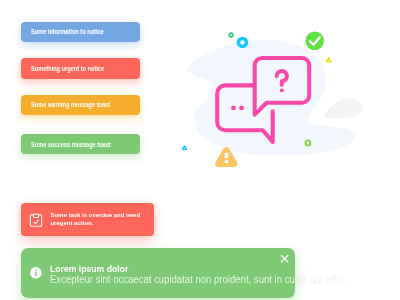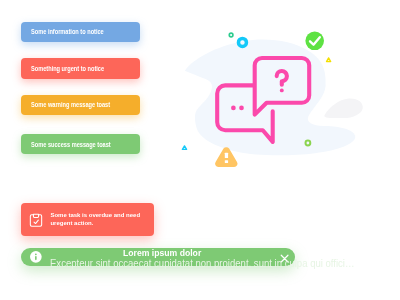--- a/index.html
+++ b/index.html
@@ -47,27 +47,26 @@
   }
   .card-overdue .ico { width: 14px; height: 14px; flex: none; margin-right: 7px; }
   .card-overdue .txt {
     color: #fff; font-size: 6.0px; font-weight: bold; line-height: 7.1px; white-space: nowrap;
   }
 
   
   .banner {
     position: absolute;
     left: 21.3px; top: 248.3px;
-    width: 273.5px; height: 18px;
+    width: 273.5px; height: 50px;
     background: #7ECA74;
-    border-radius: 14px;
+    border-radius: 7px;
     box-shadow: 0 5px 14px rgba(126,202,116,.38);
     display: flex; align-items: center;
     padding: 0 5.6px 0 9.1px;
-    text-align: center;
   }
   .banner .info-dot {
     width: 11.7px; height: 11.7px; flex: none; margin-right: 7.5px;
   }
   .banner .body { flex: 1 1 auto; min-width:0; position: relative; top: 1.6px; }
   .banner .title { color:#fff; font-size:9.0px; font-weight:bold; line-height:7.8px;
                    white-space:nowrap; }
   .banner .title > span { display:inline-block; transform: scaleX(0.96); transform-origin:left center; }
   .banner .sub   { color:#E7F5E4; font-size:10px; line-height:6.8px; margin-top:2.3px;
                    white-space:nowrap; }

